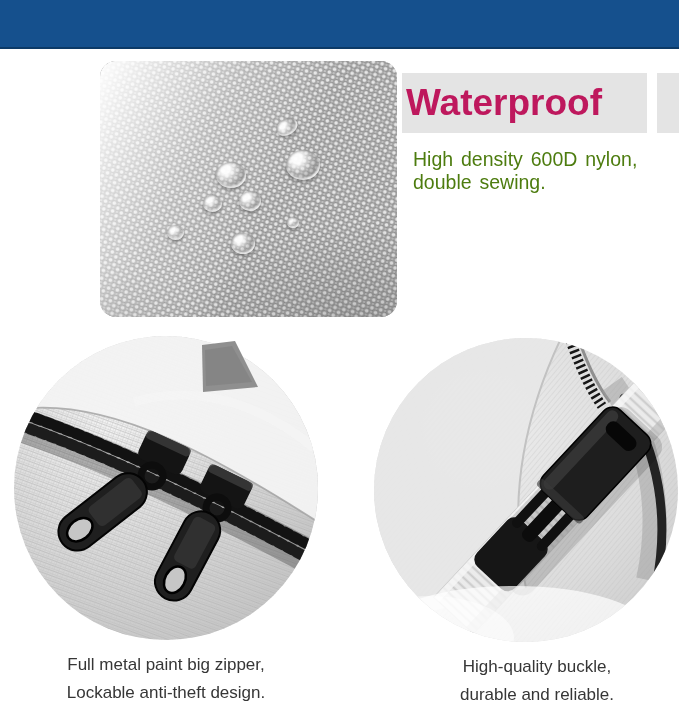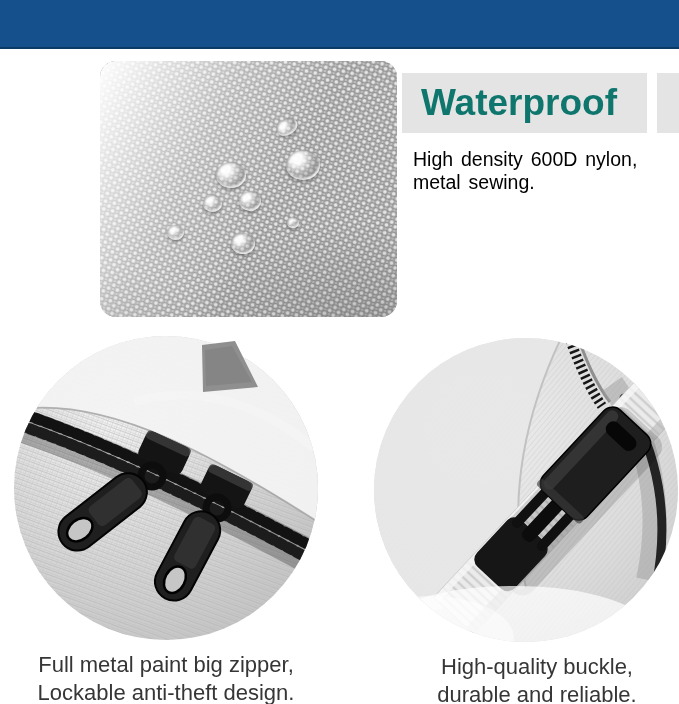--- a/index.html
+++ b/index.html
@@ -42,30 +42,30 @@
     box-shadow:0 2px 3px rgba(60,60,60,.45), inset -1px -2px 2px rgba(255,255,255,.75),
       inset 1px 1px 2px rgba(90,90,90,.4);
   }
   
   .header-block{
     position:absolute;left:402px;top:73px;width:245px;height:60px;background:#e4e4e4;
     display:flex;align-items:center;
   }
   .header-fragment{position:absolute;left:657px;top:73px;width:22px;height:60px;background:#e4e4e4;}
   .header-title{
-    padding-left:19px;font-size:37px;font-weight:700;color:#0f766e;letter-spacing:0px;
+    padding-left:4px;font-size:37px;font-weight:700;color:#be185d;letter-spacing:0px;
     font-family:"Liberation Sans",sans-serif;
   }
-  .desc{position:absolute;left:413px;top:148px;width:266px;color:#000000;}
+  .desc{position:absolute;left:413px;top:148px;width:266px;color:#4d7c0f;}
   .desc div{font-size:19.5px;line-height:22.5px;white-space:nowrap;word-spacing:2.5px;}
   
   .circle-photo{position:absolute;}
   
   .caption{position:absolute;text-align:center;color:#363636;}
-  .caption div{font-size:22px;line-height:27.5px;white-space:nowrap;}
+  .caption div{font-size:17px;line-height:27.5px;white-space:nowrap;}
   .cap-left{left:6px;top:651px;width:320px;}
   .cap-right{left:377px;top:653px;width:320px;}
 </style>
 </head>
 <body>
 
 <div id="frame">
 
   <div class="top-bar"></div>
 
@@ -81,21 +81,21 @@
     <div class="drop" style="left:131px;top:172px;width:24px;height:21px;"></div>
     <div class="drop" style="left:187px;top:156px;width:12px;height:11px;"></div>
   </div>
 
   <div class="header-block">
     <div class="header-title">Waterproof</div>
   </div>
   <div class="header-fragment"></div>
   <div class="desc">
     <div>High density 600D nylon,</div>
-    <div>metal sewing.</div>
+    <div>double sewing.</div>
   </div>
 
   <svg class="circle-photo" style="left:14px;top:336px;" width="304" height="304" viewBox="0 0 304 304">
     <defs>
       <clipPath id="lc">
           <circle cx="152" cy="152" r="152"></circle>
         </clipPath>
       <radialGradient id="lbg" cx="32%" cy="28%" r="95%">
         <stop offset="0" stop-color="#f4f4f4"></stop>
         <stop offset="0.55" stop-color="#d5d5d5"></stop>

